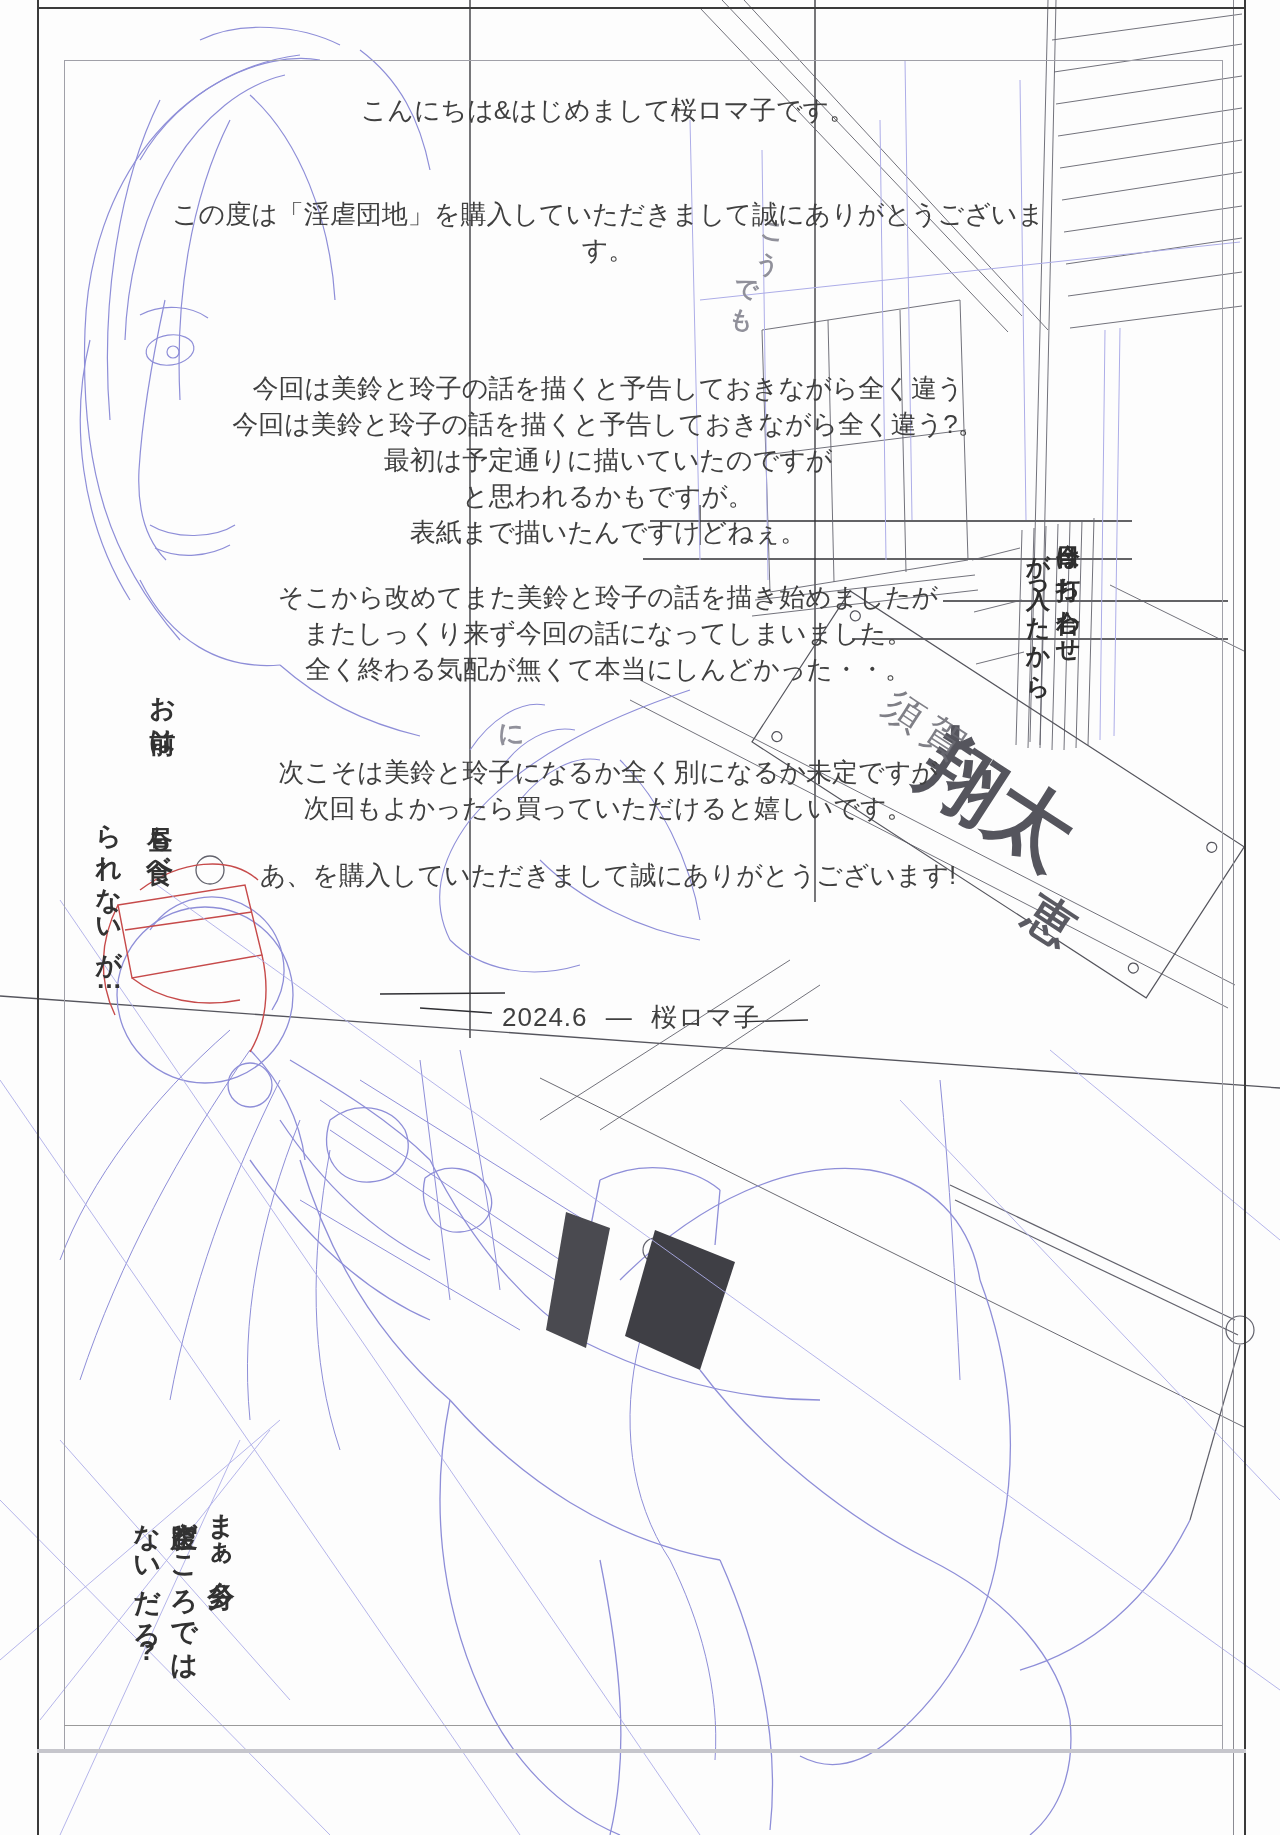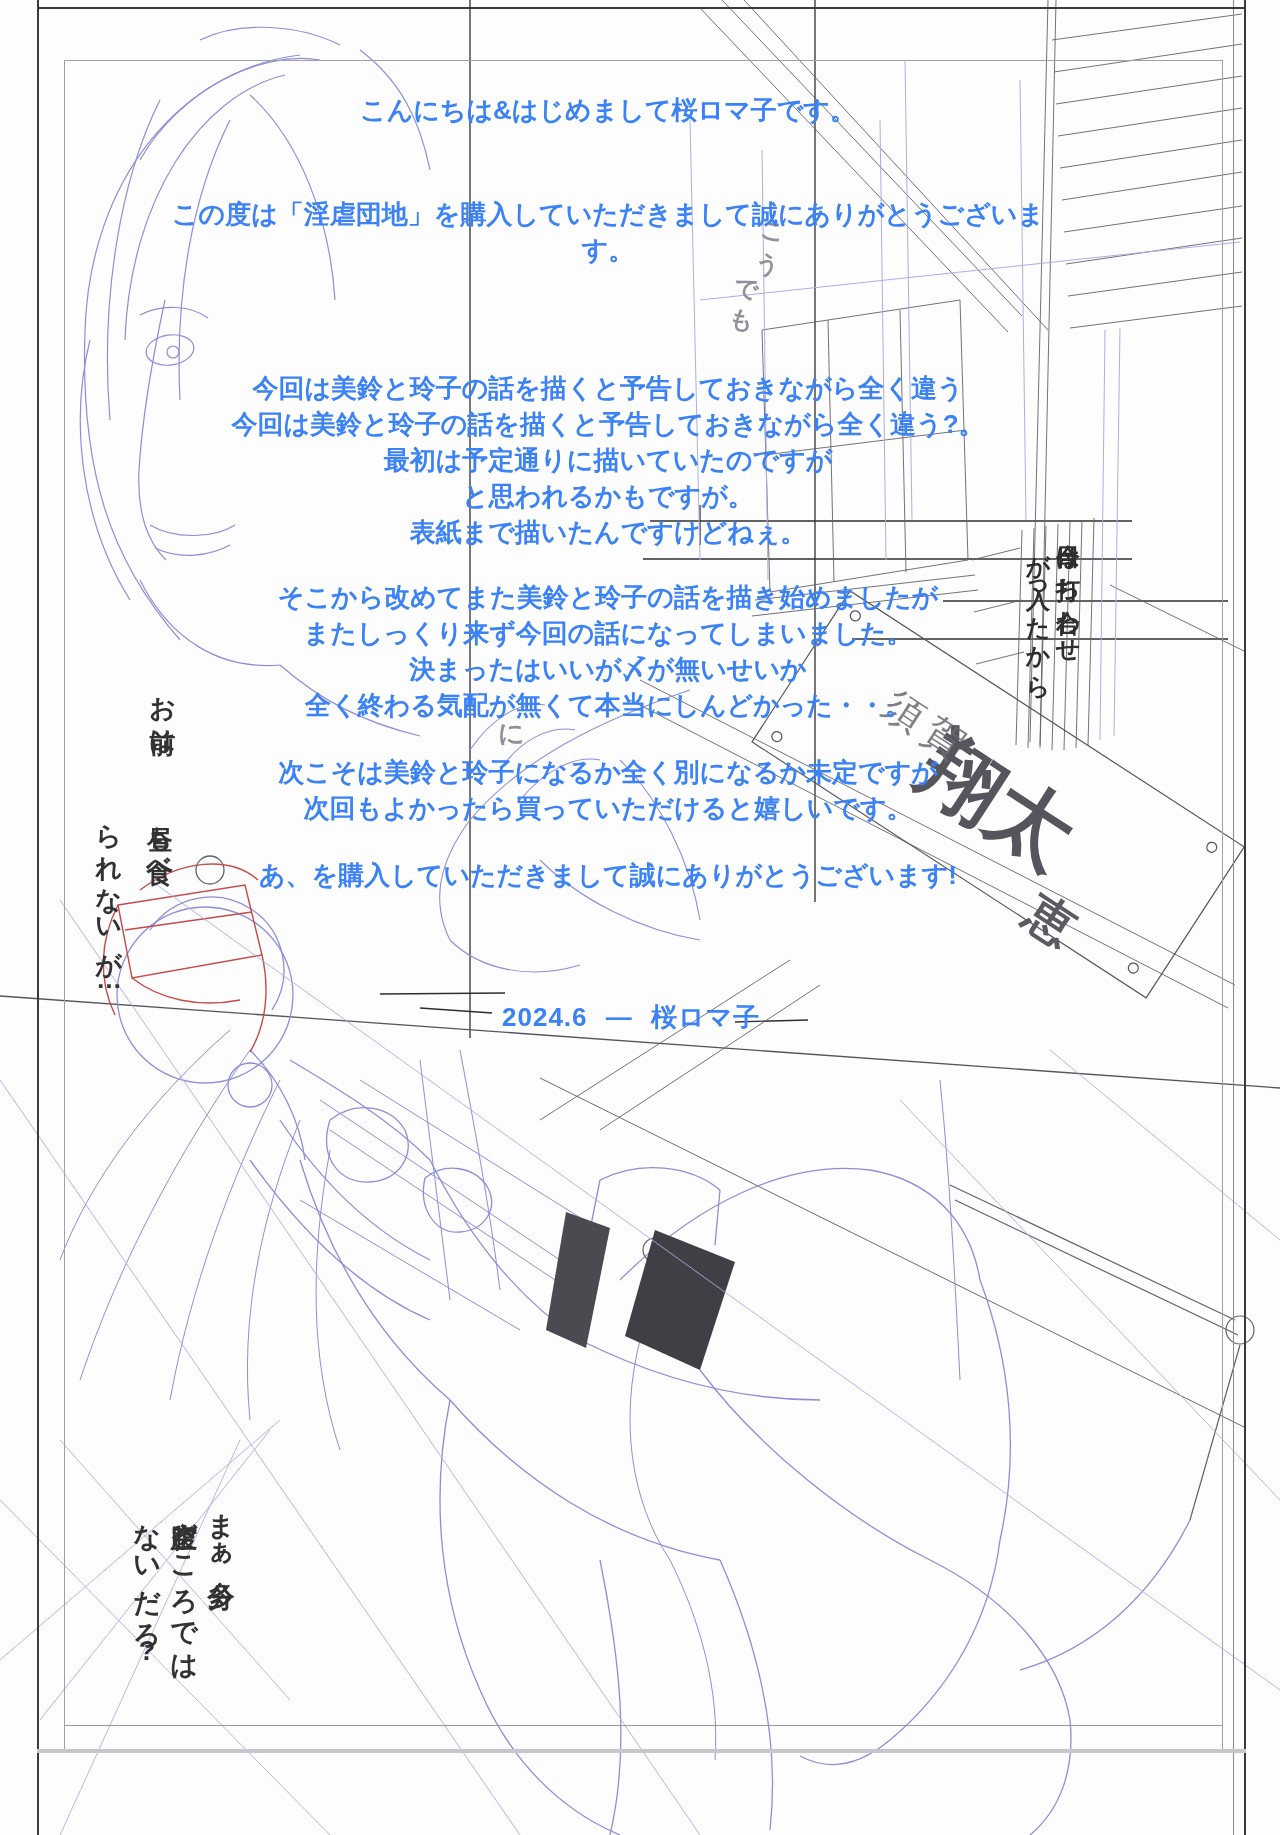--- a/index.html
+++ b/index.html
@@ -1,20 +1,20 @@
 <!DOCTYPE html>
 <html><head>
 <meta charset="utf-8">
 <style>
   html,body{margin:0;padding:0;background:#e8e8e8;}
   .page{position:relative;width:1280px;height:1835px;background:#fdfdfd;overflow:hidden;
         font-family:"Liberation Sans","DejaVu Sans",sans-serif;}
   .sketch{position:absolute;left:0;top:0;z-index:1;}
   .frame{position:absolute;z-index:2;}
-  .txt{position:absolute;z-index:3;color:#3b82f6;font-weight:700;}
+  .txt{position:absolute;z-index:3;color:#404040;font-weight:400;}
   .para{left:148px;width:920px;text-align:center;font-size:26px;line-height:36px;letter-spacing:0;}
   .vtxt{writing-mode:vertical-rl;text-orientation:upright;font-weight:700;color:#323232;
         letter-spacing:2px;}
   .faint{color:#90909a;z-index:1;}
   .credit{font-size:26px;letter-spacing:1px;}
 </style>
 </head>
 <body>
 
 <div class="page">
@@ -234,21 +234,20 @@
   <div class="txt para" style="top:370px;">
     <div>今回は美鈴と玲子の話を描くと予告しておきながら全く違う</div>
     <div>今回は美鈴と玲子の話を描くと予告しておきながら全く違う?。</div>
     <div>最初は予定通りに描いていたのですが</div>
     <div>と思われるかもですが。</div>
     <div>表紙まで描いたんですけどねぇ。</div>
   </div>
   <div class="txt para" style="top:579px;text-align:center;">
     <div>そこから改めてまた美鈴と玲子の話を描き始めましたが</div>
     <div>またしっくり来ず今回の話になってしまいました。</div>
-    <div>決まったはいいが〆が無いせいか</div>
     <div>全く終わる気配が無くて本当にしんどかった・・。</div>
   </div>
   <div class="txt para" style="top:754px;">
     <div>次こそは美鈴と玲子になるか全く別になるか未定ですが</div>
     <div>次回もよかったら買っていただけると嬉しいです。</div>
   </div>
   <div class="txt para" style="top:857px;">
     <div>あ、を購入していただきまして誠にありがとうございます!</div>
   </div>
 

